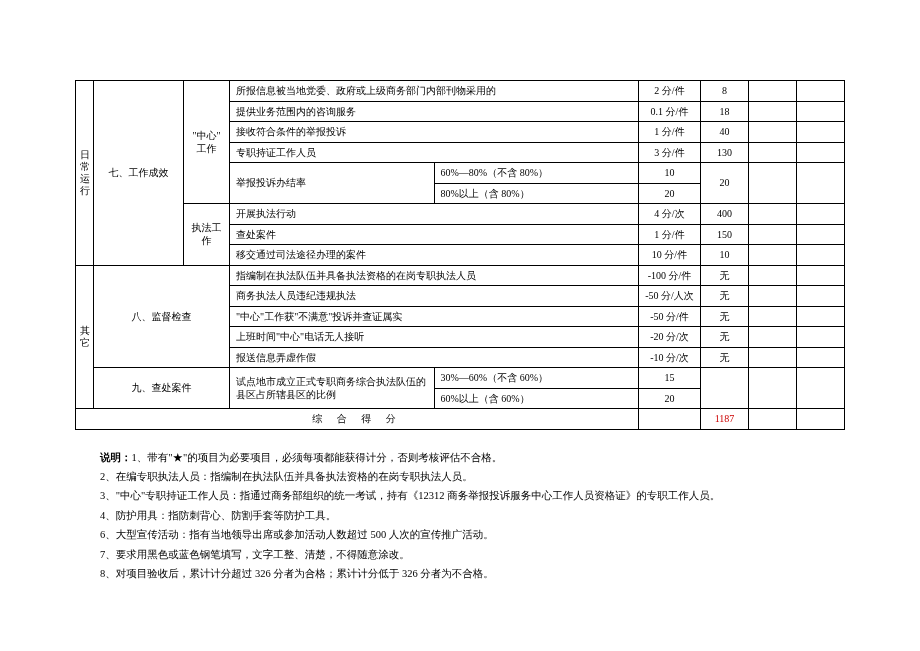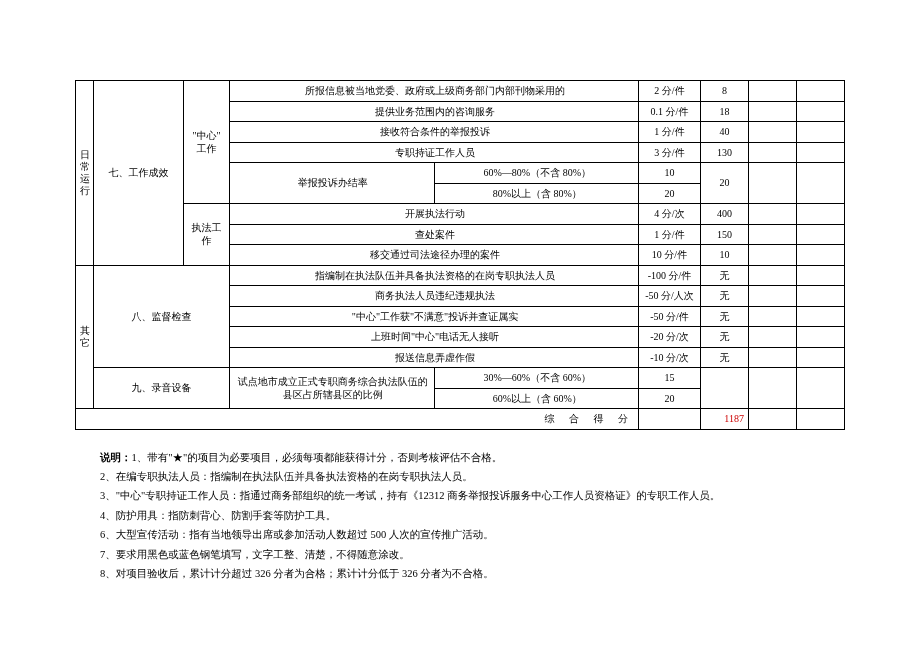--- a/index.html
+++ b/index.html
@@ -21,34 +21,34 @@
     table-layout: fixed;
   }
   td, th {
     border: 1px solid #000;
     padding: 3px 4px;
     text-align: center;
     vertical-align: middle;
     font-size: 10px;
     line-height: 1.35;
   }
-  .left { text-align: center; padding-left: 6px;}
+  .left { text-align: left; padding-left: 6px;}
   .vcol {
     width: 18px;
     letter-spacing: 0;
     line-height: 1.2;
     text-align: center;
   }
   .c2 { width: 90px; }
   .c3 { width: 46px; }
   .c6 { width: 62px; }
   .c7 { width: 48px; }
   .c8 { width: 48px; }
   .c9 { width: 48px; }
-  .total-row td { letter-spacing: 6px; text-align: right; }
+  .total-row td { letter-spacing: 6px; }
   .red { color: #c00; }
   .notes {
     padding: 8px 75px 0 100px;
     font-size: 10.5px;
     line-height: 1.85;
   }
   .notes .label { font-weight: bold; }
   .notes p { margin: 0; }
 </style>
 </head>
@@ -170,21 +170,21 @@
     <td></td>
   </tr>
   <tr>
     <td colspan="2" class="left">报送信息弄虚作假</td>
     <td>-10 分/次</td>
     <td>无</td>
     <td></td>
     <td></td>
   </tr>
   <tr>
-    <td rowspan="2" colspan="2">九、录音设备</td>
+    <td rowspan="2" colspan="2">九、查处案件</td>
     <td rowspan="2" class="left">试点地市成立正式专职商务综合执法队伍的县区占所辖县区的比例</td>
     <td class="left">30%—60%（不含 60%）</td>
     <td>15</td>
     <td rowspan="2"></td>
     <td rowspan="2"></td>
     <td rowspan="2"></td>
   </tr>
   <tr>
     <td class="left">60%以上（含 60%）</td>
     <td>20</td>

